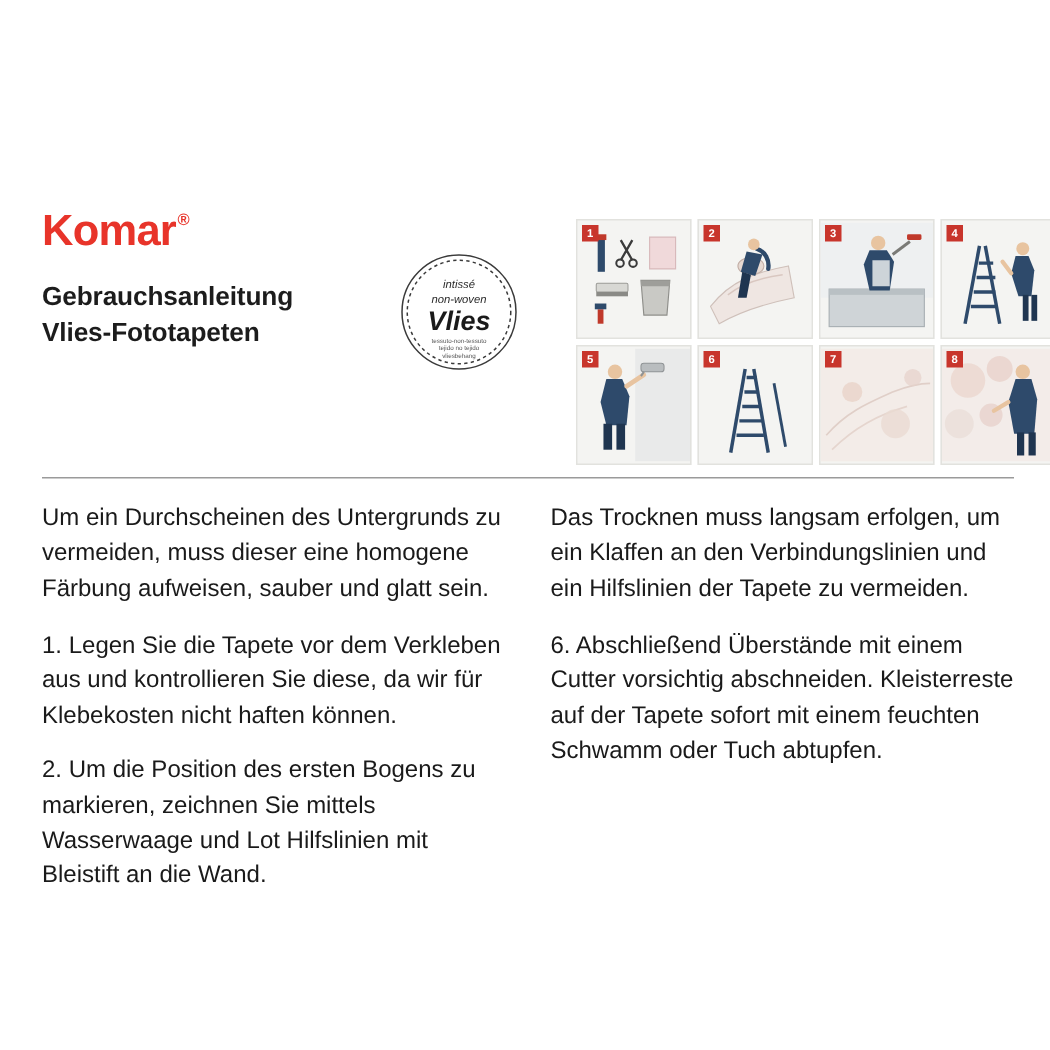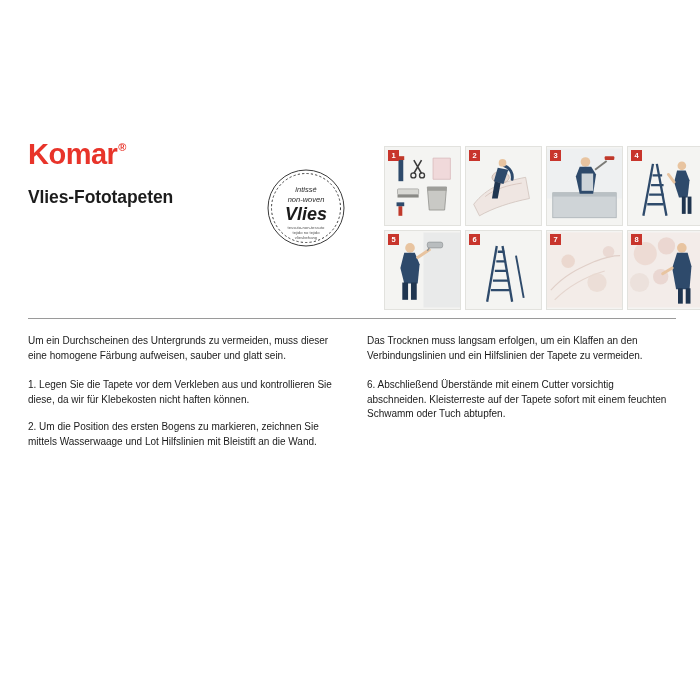--- a/index.html
+++ b/index.html
@@ -124,40 +124,41 @@
     top: 334px;
     width: 648px;
     display: flex;
     gap: 30px;
   }
   .col {
     width: 309px;
   }
   .col p {
     margin: 0 0 13px 0;
-    font-size: 10px;
+    font-size: 16px;
     line-height: 1.46;
     color: #1a1a1a;
     text-align: left;
   }
   .col p.intro {
     margin-bottom: 15px;
   }
 </style>
 </head>
 <body>
 
 <div class="page">
   <div class="sheet"></div>
 
   <div class="header">
 
     <div class="brand-block">
       <div class="logo"><span>Komar</span><span class="reg">®</span></div>
       <div class="title">
+        <div>Gebrauchsanleitung</div>
         <div>Vlies-Fototapeten</div>
       </div>
     </div>
 
     <div class="seal">
       <svg viewBox="0 0 92 92" xmlns="http://www.w3.org/2000/svg">
         <g fill="none" stroke="#3a3a3a" stroke-width="1">
           <circle cx="46" cy="46" r="38"></circle>
           <circle cx="46" cy="46" r="34.5" stroke-dasharray="2.2 2.2"></circle>
         </g>

